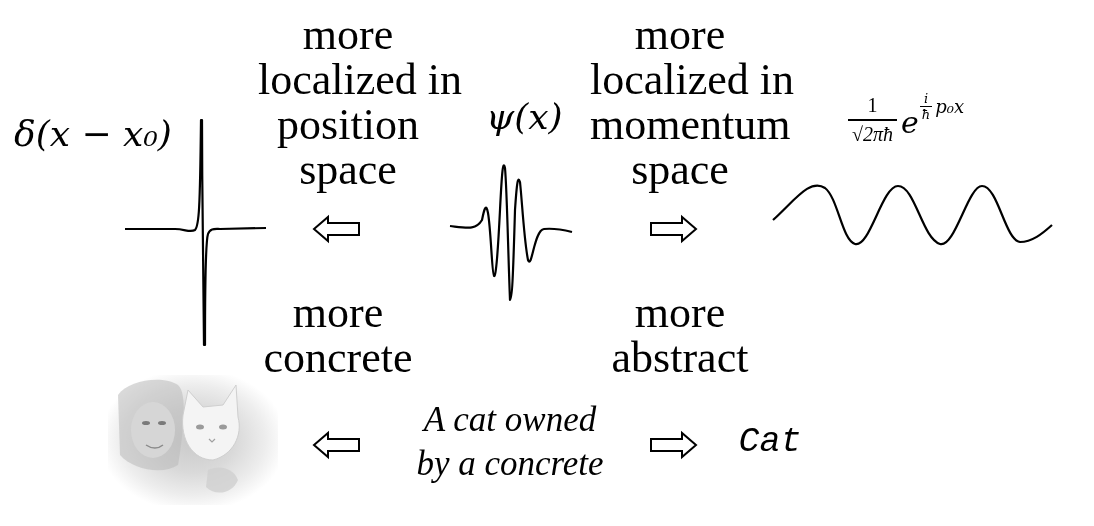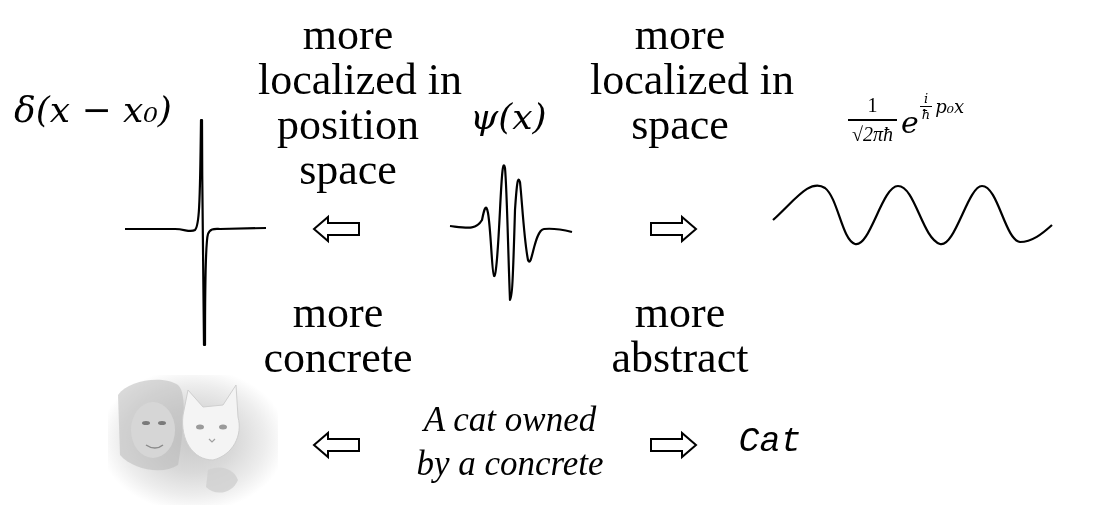--- a/index.html
+++ b/index.html
@@ -26,49 +26,50 @@
   svg { overflow: visible; }
   .frac { display: inline-flex; flex-direction: column; align-items: center; vertical-align: middle; }
   .frac .num { padding: 0 4px 2px 4px; }
   .frac .den { border-top: 2px solid #000; padding: 2px 4px 0 4px; }
 </style>
 </head>
 <body>
 
 <div id="canvas">
 
-  <div class="abs math" style="left:14px; top:88px; font-size:36px; line-height:44px;">δ(x − x₀)</div>
+  <div class="abs math" style="left:14px; top:112px; font-size:36px; line-height:44px;">δ(x − x₀)</div>
 
   <svg class="abs" style="left:120px; top:110px;" width="150" height="235" viewBox="0 0 150 235">
     <path d="M5,119 L55,119 C65,119 70,123 75,120 C79,116 80,100 81,10 L82,10 C82,80 83,110 84,235 L85,235 C85,170 86,130 88,124 C90,118 95,119 100,119 L146,118" fill="none" stroke="#000" stroke-width="2.2" stroke-linejoin="round"></path>
   </svg>
 
   <div class="abs label" style="left:258px; top:12px; width:180px;">
     <span>more</span>
     <span>localized in</span>
     <span>position</span>
     <span>space</span>
   </div>
 
   <svg class="abs" style="left:312px; top:214px;" width="50" height="30" viewBox="0 0 50 30">
     <path d="M2,15 L16,3 L16,9 L47,9 L47,21 L16,21 L16,27 Z" fill="#fff" stroke="#000" stroke-width="2"></path>
   </svg>
 
-  <div class="abs math" style="left:470px; top:95px; font-size:36px; line-height:44px;">ψ(x)</div>
+  <div class="abs math" style="left:486px; top:95px; font-size:36px; line-height:44px;">ψ(x)</div>
 
   <svg class="abs" style="left:448px; top:150px;" width="126" height="155" viewBox="0 0 126 155">
     <path d="M2,76 C20,78 28,80 34,70 C36,60 38,52 40,63 C43,80 44,125 46,126
              C48,128 50,100 52,60 C54,20 55,10 57,18 C59,40 60,100 62,150
              C64,150 65,130 67,60 C69,30 70,26 72,32 C74,50 76,90 80,110
              C84,120 86,80 96,79 C106,78 116,80 124,82" fill="none" stroke="#000" stroke-width="2.2" stroke-linejoin="round"></path>
   </svg>
 
   <div class="abs label" style="left:590px; top:12px; width:180px;">
     <span>more</span>
     <span>localized in</span>
+    <span>momentum</span>
     <span>space</span>
   </div>
 
   <svg class="abs" style="left:648px; top:214px;" width="50" height="30" viewBox="0 0 50 30">
     <path d="M48,15 L34,3 L34,9 L3,9 L3,21 L34,21 L34,27 Z" fill="#fff" stroke="#000" stroke-width="2"></path>
   </svg>
 
   <div class="abs" style="left:848px; top:80px; height:80px; display:flex; align-items:center;">
     <span class="frac serif" style="font-size:20px;">
       <span class="num">1</span>

